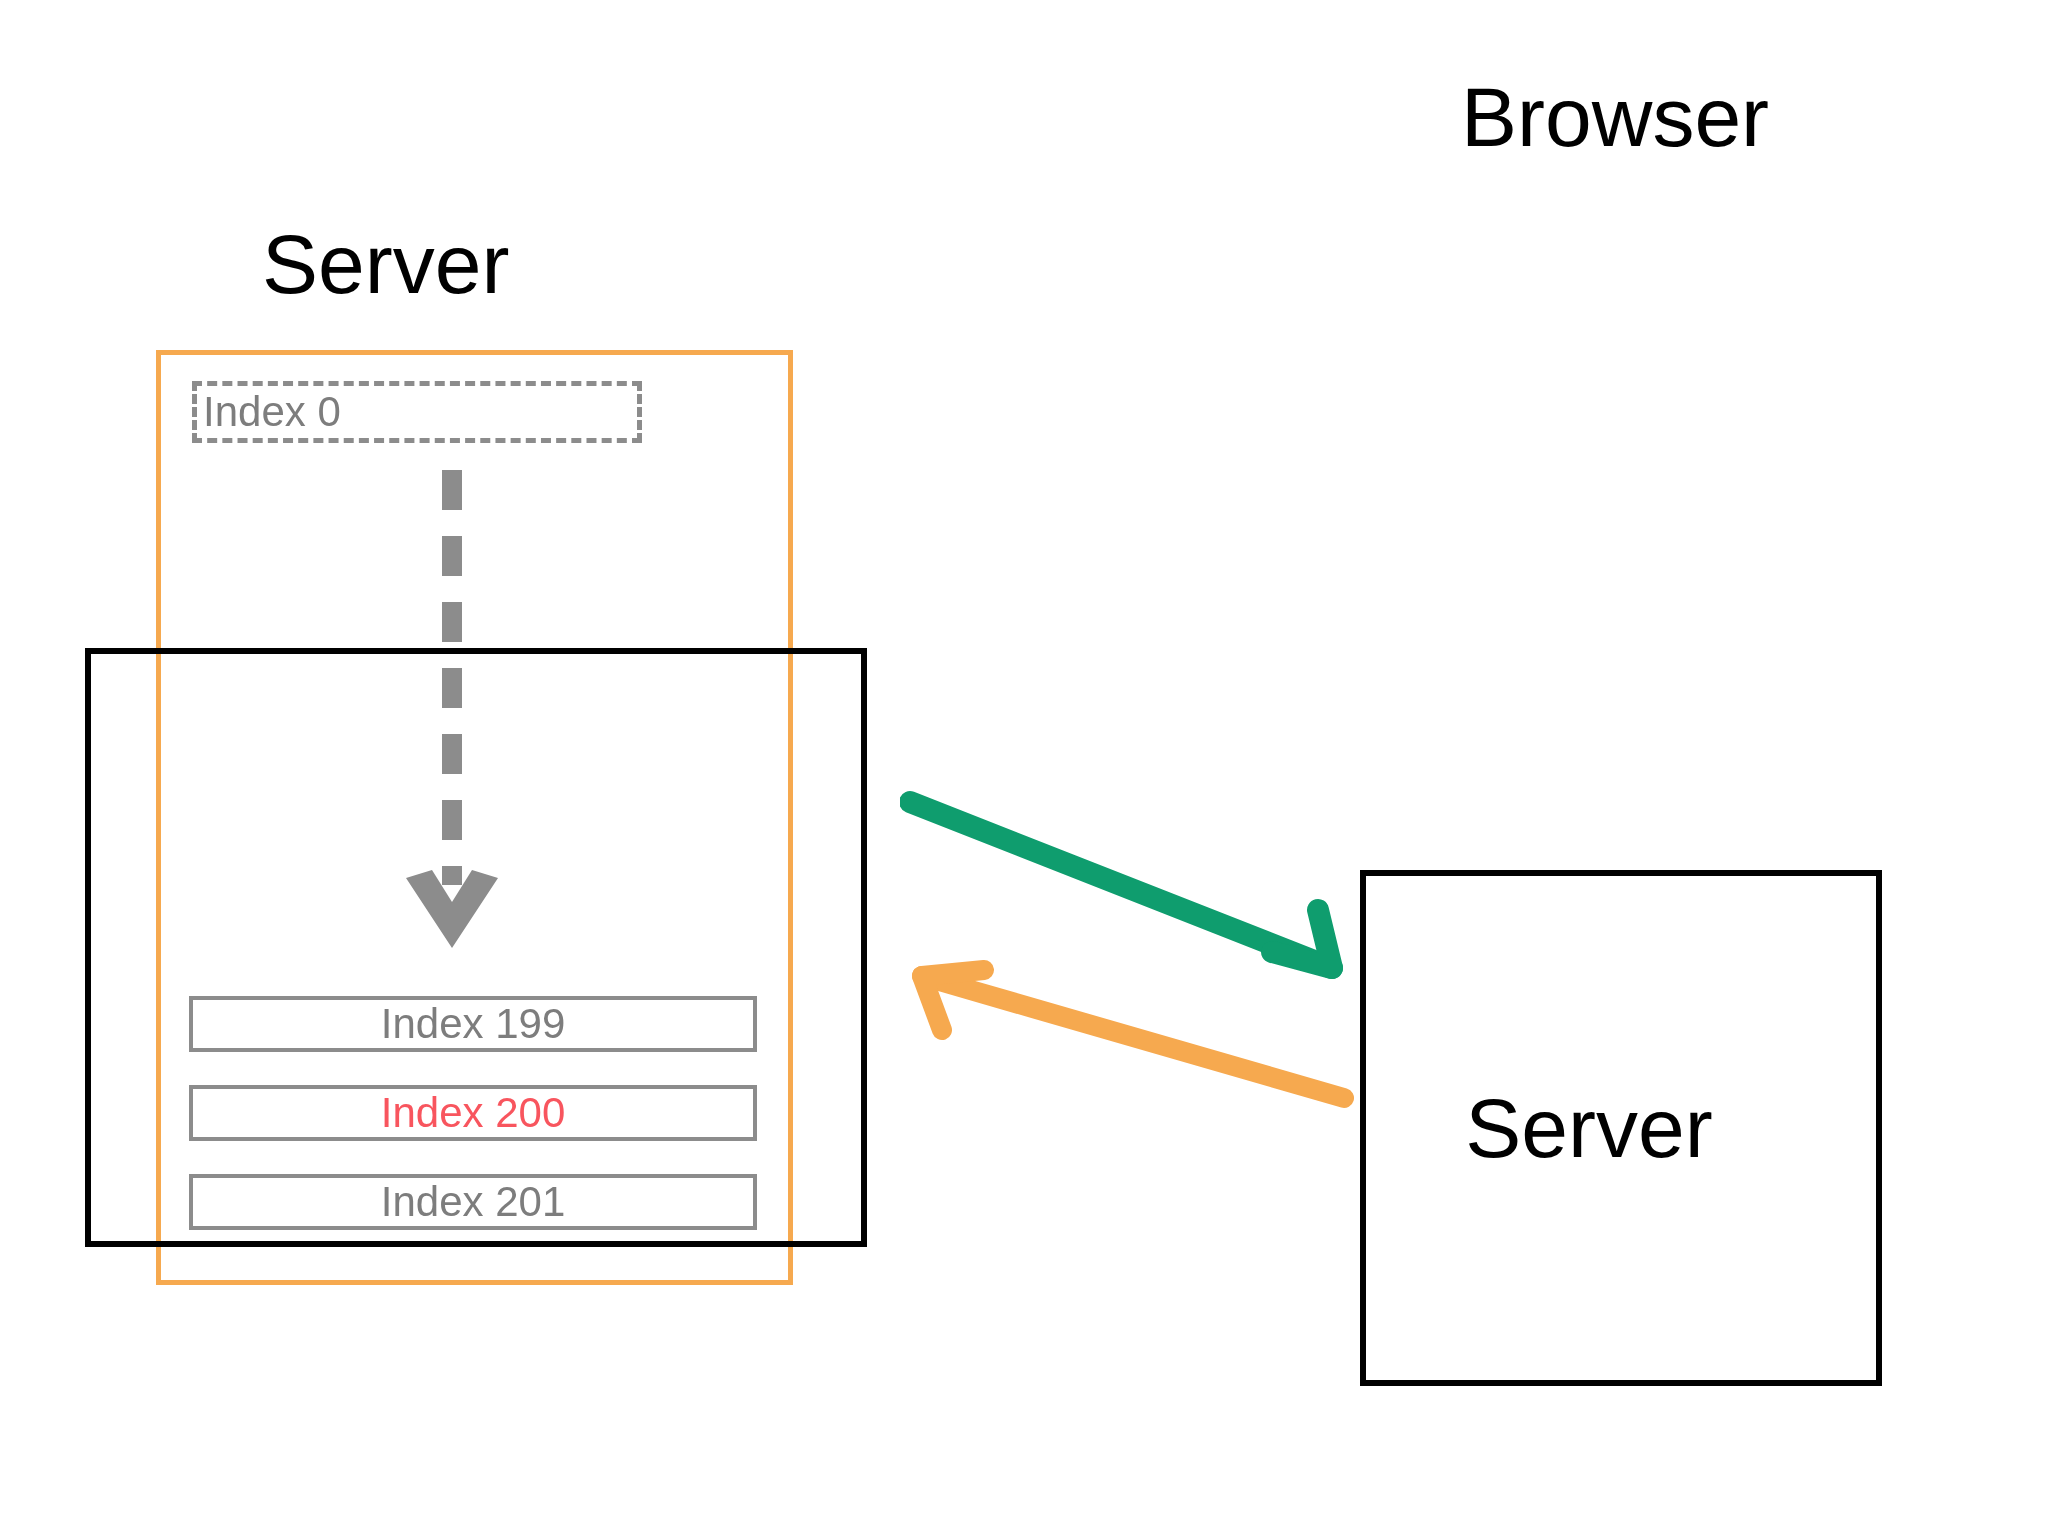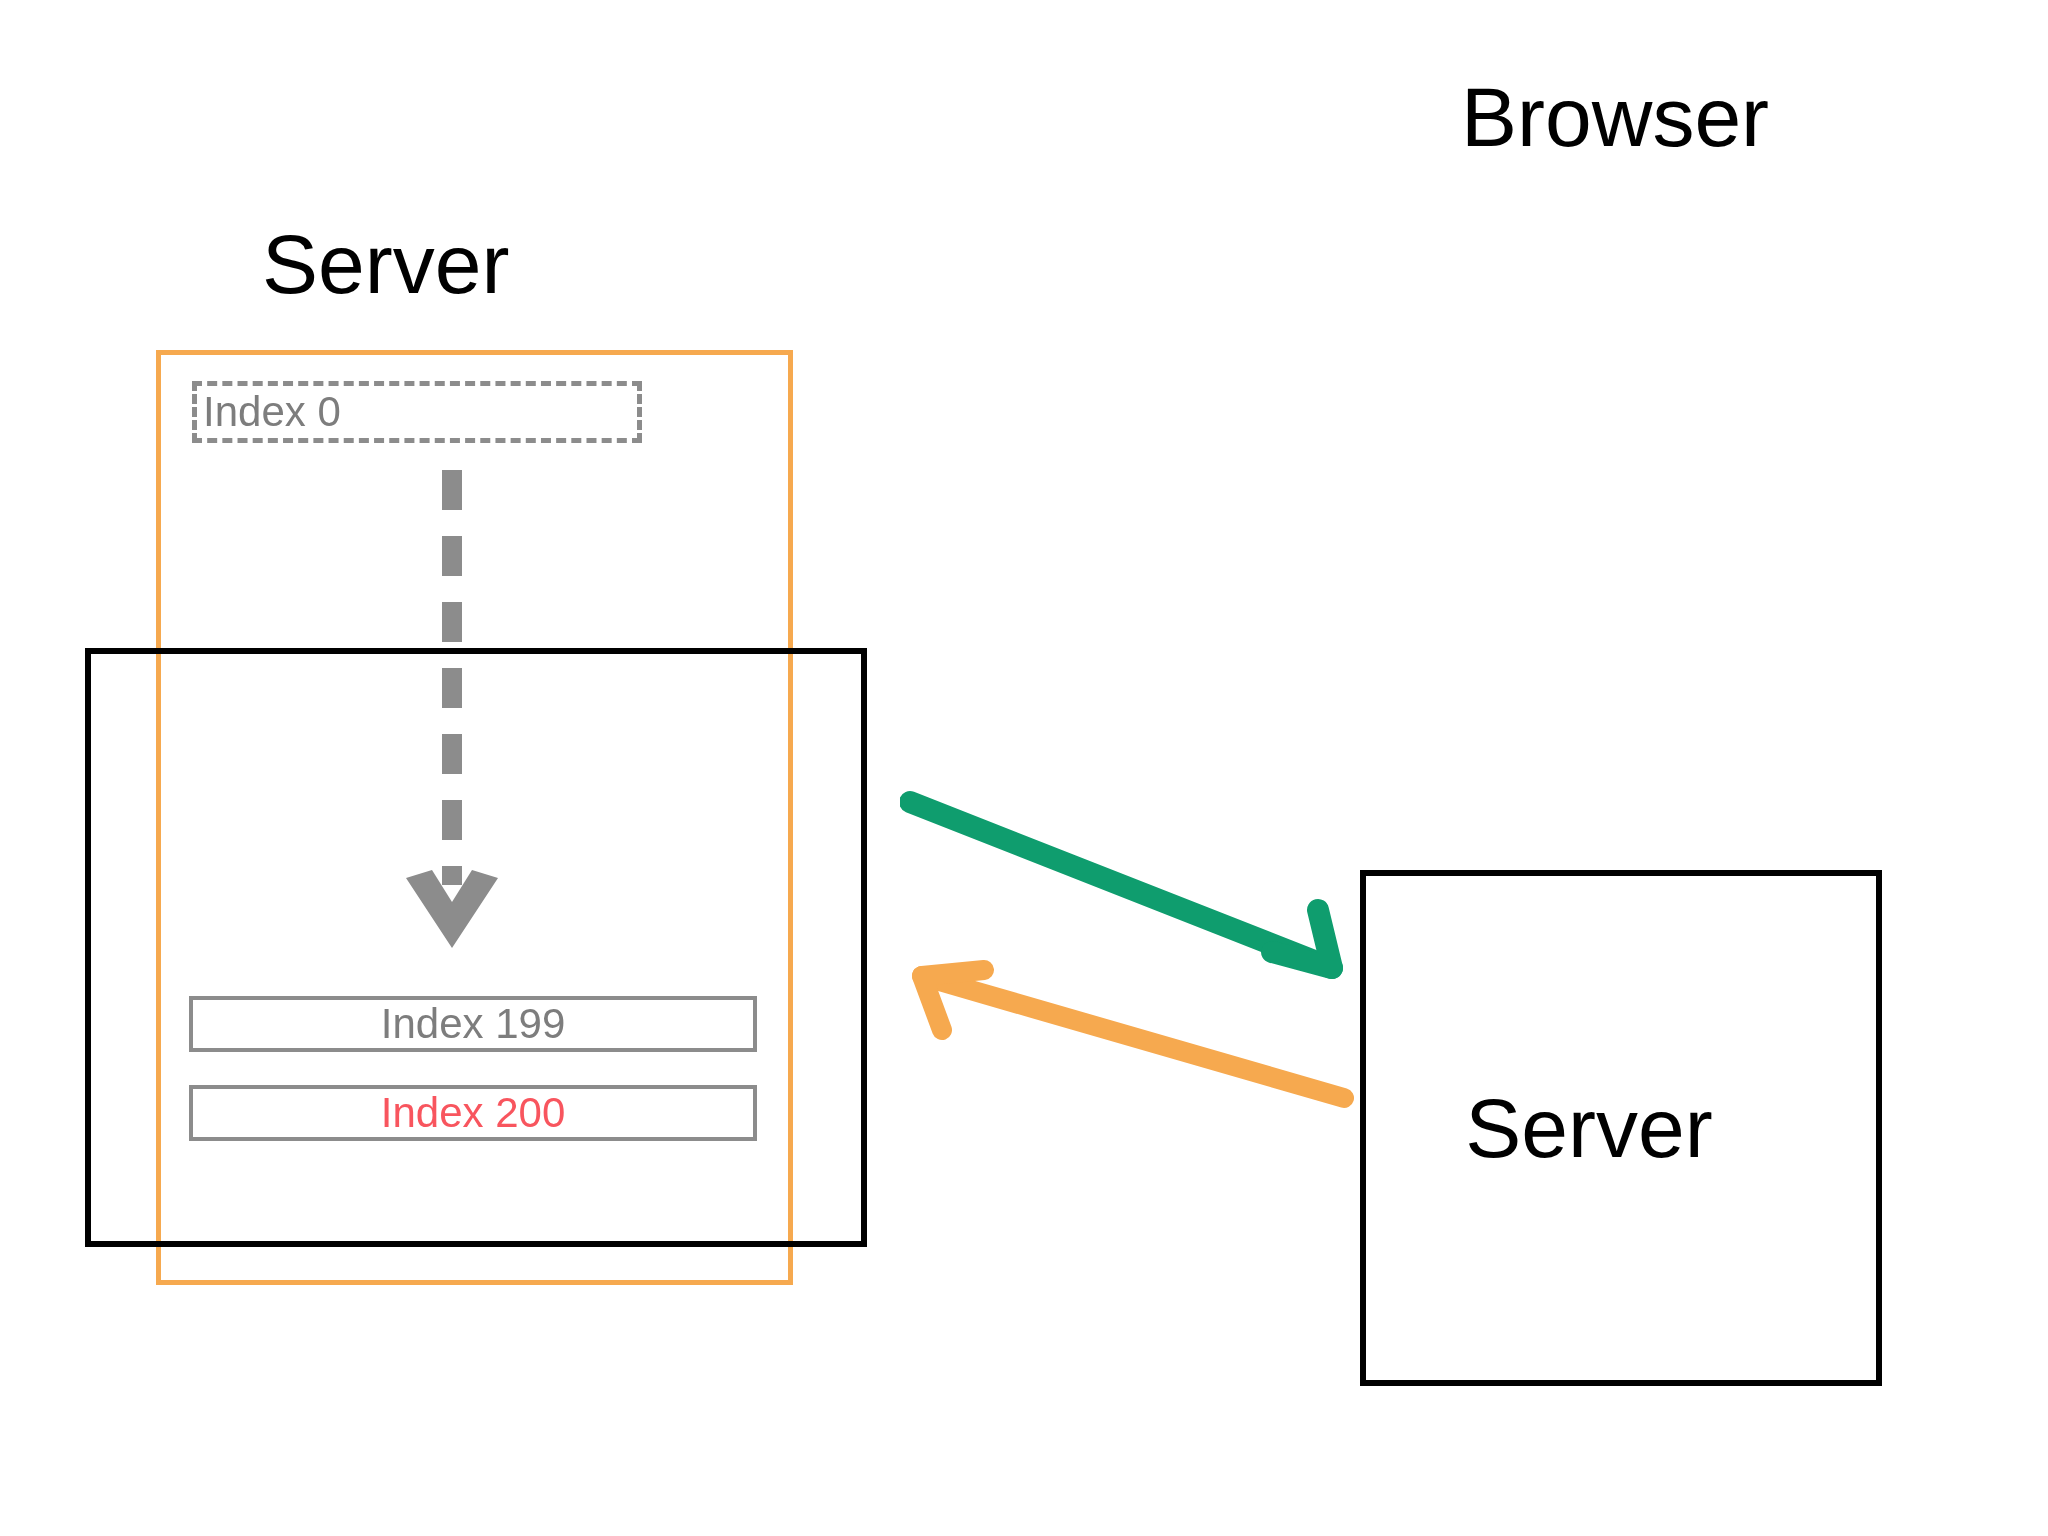--- a/index.html
+++ b/index.html
@@ -177,20 +177,23 @@
   </div>
 
   <div id="index-row-199" class="index-row">
     <span class="row-label row-muted">Index 199</span>
   </div>
 
   <div id="index-row-200" class="index-row">
     <span class="row-label row-accent">Index 200</span>
   </div>
 
+  <div id="index-row-201" class="index-row">
+    <span class="row-label row-muted">Index 201</span>
+  </div>
 
   <div id="cookie-title" class="title">Browser</div>
 
 
   <div id="server-box" class="plain-box">
     <span class="box-text">Server</span>
   </div>
 
   <div id="transport-arrows">
     <svg width="480" height="330" viewBox="0 0 480 330" xmlns="http://www.w3.org/2000/svg">

